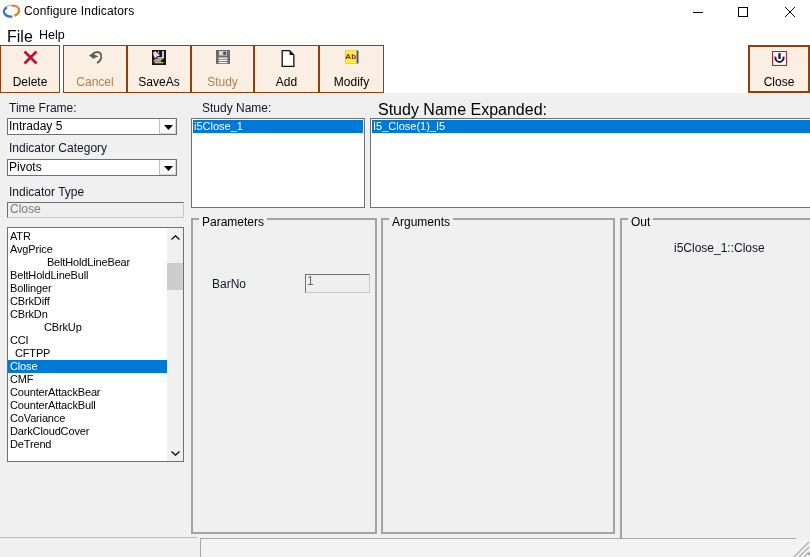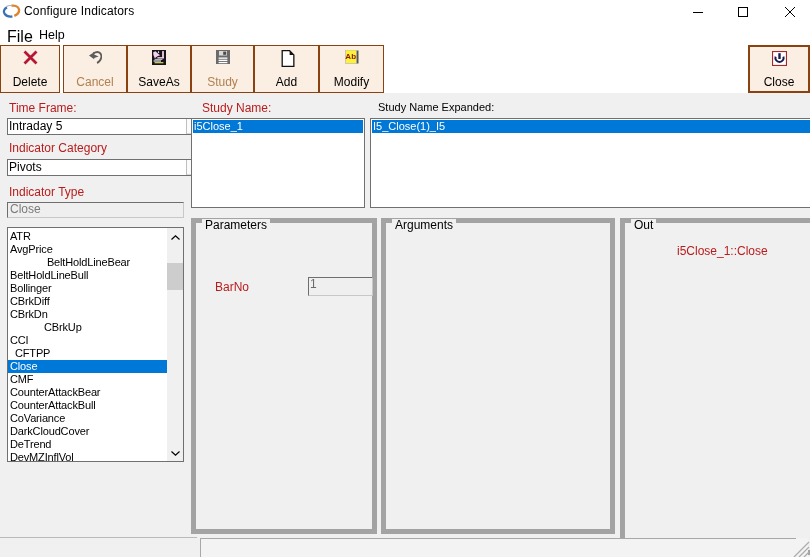--- a/index.html
+++ b/index.html
@@ -20,23 +20,23 @@
 .tbtn {
   position:absolute; top:45px; height:48px; width:63px;
   background:#FBEEE2; border:1px solid #8A4310;
 }
 .tbtn .ic { position:absolute; left:0; right:0; top:4px; text-align:center; }
 .tbtn .lbl { position:absolute; left:0; right:0; bottom:3px; text-align:center; font-size:12px; color:#000; }
 .dis { color:#B08150 !important; }
 #btnClose { left:748px; width:62px; border-width:2px; height:48px; }
 #btnClose .lbl { bottom:2px; }
 
-.label12 { font-size:12px; color:#b91c1c; }
+.label12 { font-size:12px; color:#0f172a; }
 .combo {
-  position:absolute; left:7px; width:197px; height:17px;
+  position:absolute; left:7px; width:170px; height:17px;
   background:#FFF; border:1px solid #707070;
 }
 .combo .txt { position:absolute; left:1px; top:0px; font-size:12px; color:#000; }
 .combo .btn {
   position:absolute; right:0px; top:0px; width:17px; height:15px;
   background:#FBFBFB; border-left:1px solid #BFBFBF; box-shadow:inset -1px -1px 0 #D8D8D8;
 }
 .combo .btn svg { position:absolute; left:4px; top:6px; }
 .tbox-dis {
   position:absolute; background:#EFEFEF;
@@ -51,21 +51,21 @@
 #indlist .item { position:absolute; left:0px; width:159px; height:13px; font-size:11px; color:#000; padding-left:2px; line-height:13px; white-space:nowrap; letter-spacing:-0.15px; }
 #indlist .sel { background:#0078D7; color:#FFF; }
 
 #sbar { position:absolute; right:0px; top:0px; width:16px; height:233px; background:#F0F0F0; }
 #sbar .thumb { position:absolute; left:0; top:35px; width:16px; height:27px; background:#CDCDCD; }
 .chev { position:absolute; left:4px; width:9px; height:5px; } .chev svg { display:block; }
 
 .slist { position:absolute; top:118px; height:90px; background:#FFF; border:1px solid #707070; }
 .srow { position:absolute; left:1px; top:1px; right:1px; height:13px; background:#0078D7; color:#FFF; font-size:11px; line-height:13px; padding-left:1px; }
 
-.gbox { position:absolute; border:5px solid #a3a3a3;text-decoration:underline; }
+.gbox { position:absolute; border:2px solid #a3a3a3;text-decoration:underline; }
 .gbox .cap { position:absolute; top:-4px; left:6px; background:#F0F0F0; padding:0 3px; font-size:12px; color:#000; line-height:12px; }
 
 #statline { left:0; top:537px; width:197px; height:1px; background:#B9B9B9; }
 #statbox { left:200px; top:538px; width:608px; height:19px; background:#F3F3F3; }
 #statboxtop { left:200px; top:538px; width:596px; height:1px; background:#A8A8A8; }
 #statboxleft { left:200px; top:538px; width:1px; height:19px; background:#A8A8A8; }
 </style>
 </head>
 <body>
 <div id="win">
@@ -180,41 +180,40 @@
       <div class="item" style="top:93px;padding-left:36px;">CBrkUp</div>
       <div class="item" style="top:106px;">CCI</div>
       <div class="item" style="top:119px;padding-left:7px;">CFTPP</div>
       <div class="item sel" style="top:132px;">Close</div>
       <div class="item" style="top:145px;">CMF</div>
       <div class="item" style="top:158px;">CounterAttackBear</div>
       <div class="item" style="top:171px;">CounterAttackBull</div>
       <div class="item" style="top:184px;">CoVariance</div>
       <div class="item" style="top:210px;">DeTrend</div>
       <div class="item" style="top:197px;">DarkCloudCover</div>
-      <div class="item" style="top:223px;">DevMZInflVol</div>
       <div id="sbar">
         <div class="chev" style="top:7px;">
           <svg width="9" height="5" viewBox="0 0 9 5">
             <path d="M0.5 4.5 L4.5 0.8 L8.5 4.5" fill="none" stroke="#000" stroke-width="1.2"></path>
           </svg>
         </div>
         <div class="thumb"></div>
         <div class="chev" style="bottom:5px;">
           <svg width="9" height="5" viewBox="0 0 9 5">
             <path d="M0.5 0.5 L4.5 4.2 L8.5 0.5" fill="none" stroke="#000" stroke-width="1.2"></path>
           </svg>
         </div>
       </div>
     </div>
 
   <div class="abs label12" style="left:202px; top:101px;">Study Name:</div>
   <div class="slist" style="left:191px; width:174px;">
     <div class="srow">i5Close_1</div>
   </div>
-  <div class="abs" style="left:378px; top:101px; font-size:11px; color:#000;">Study Name Expanded:</div>
+  <div class="abs" style="left:378px; top:101px; font-size:16px; color:#000;">Study Name Expanded:</div>
   <div class="slist" style="left:370px; width:440px; border-right:none;">
     <div class="srow" style="right:0;">I5_Close(1)_I5</div>
   </div>
 
   <div class="gbox" style="left:191px; top:218px; width:186px; height:316px;">
     <div class="cap">Parameters</div>
     <div class="abs label12" style="left:19px; top:57px;">BarNo</div>
     <div class="tbox-dis" style="left:112px; top:54px; width:65px; height:19px; color:#6A6A6A;"><span style="position:relative; left:1px; top:-1px;">1</span></div>
   </div>
   <div class="gbox" style="left:381px; top:218px; width:234px; height:316px;">

